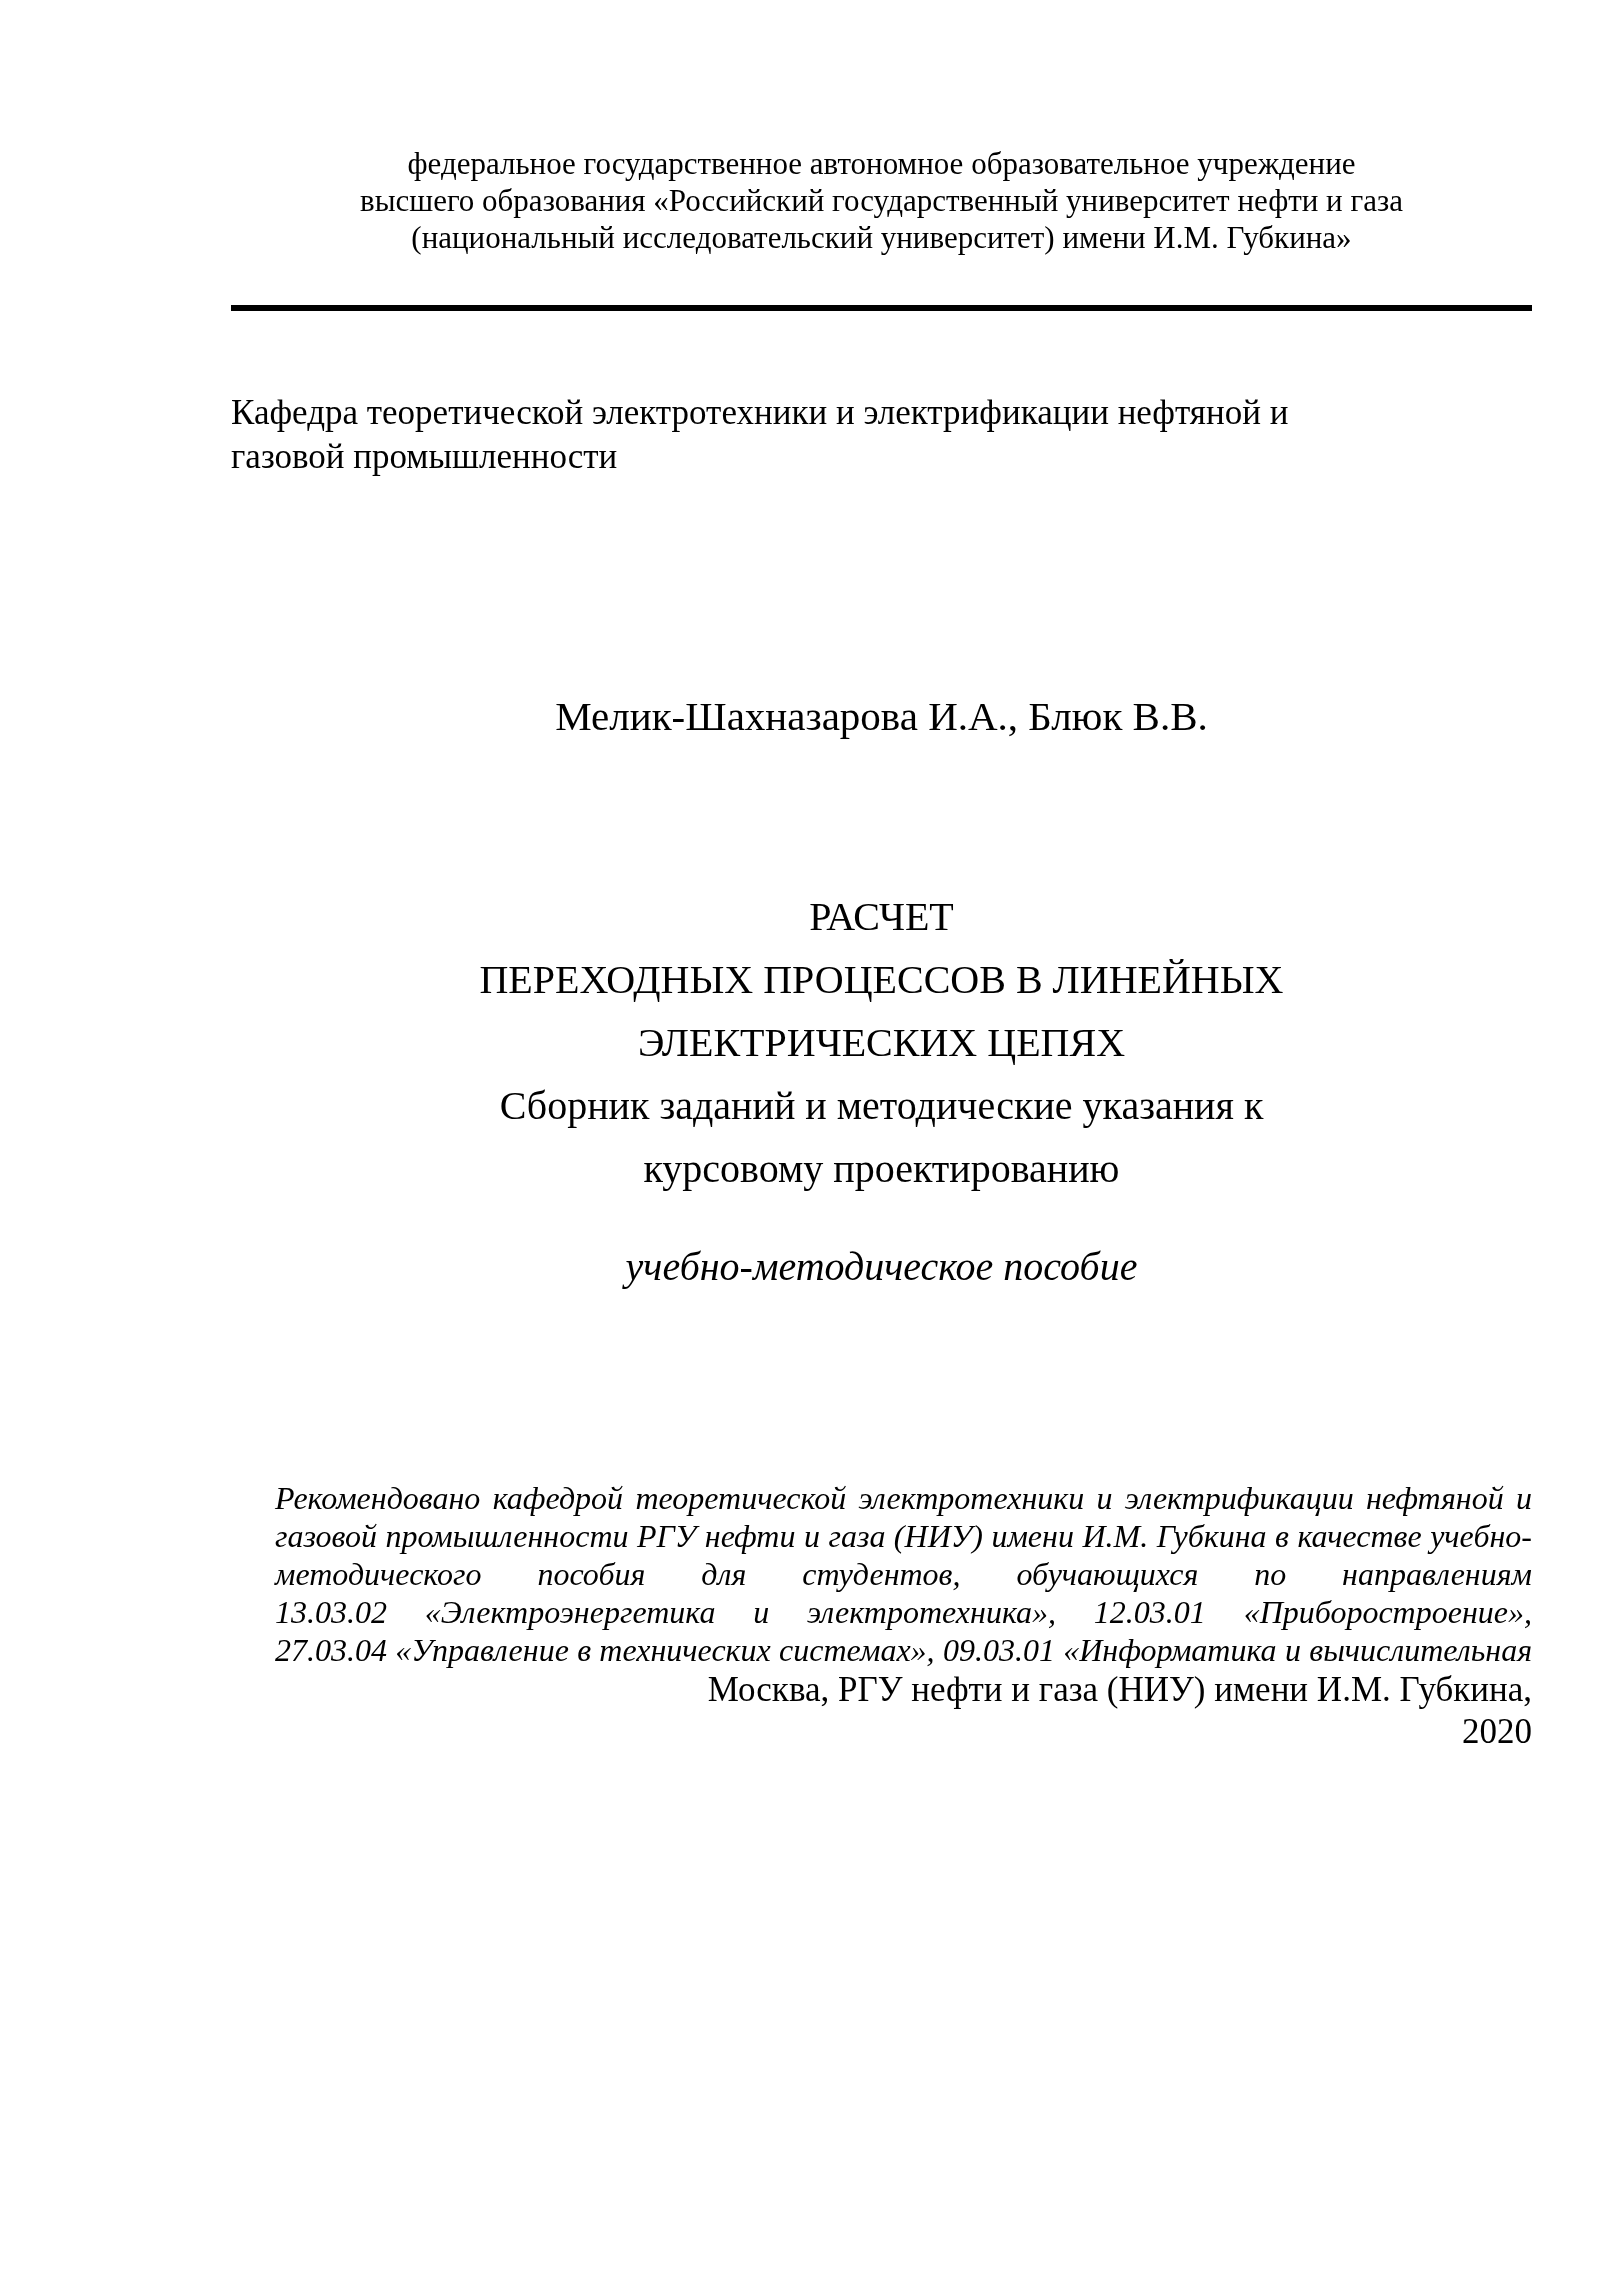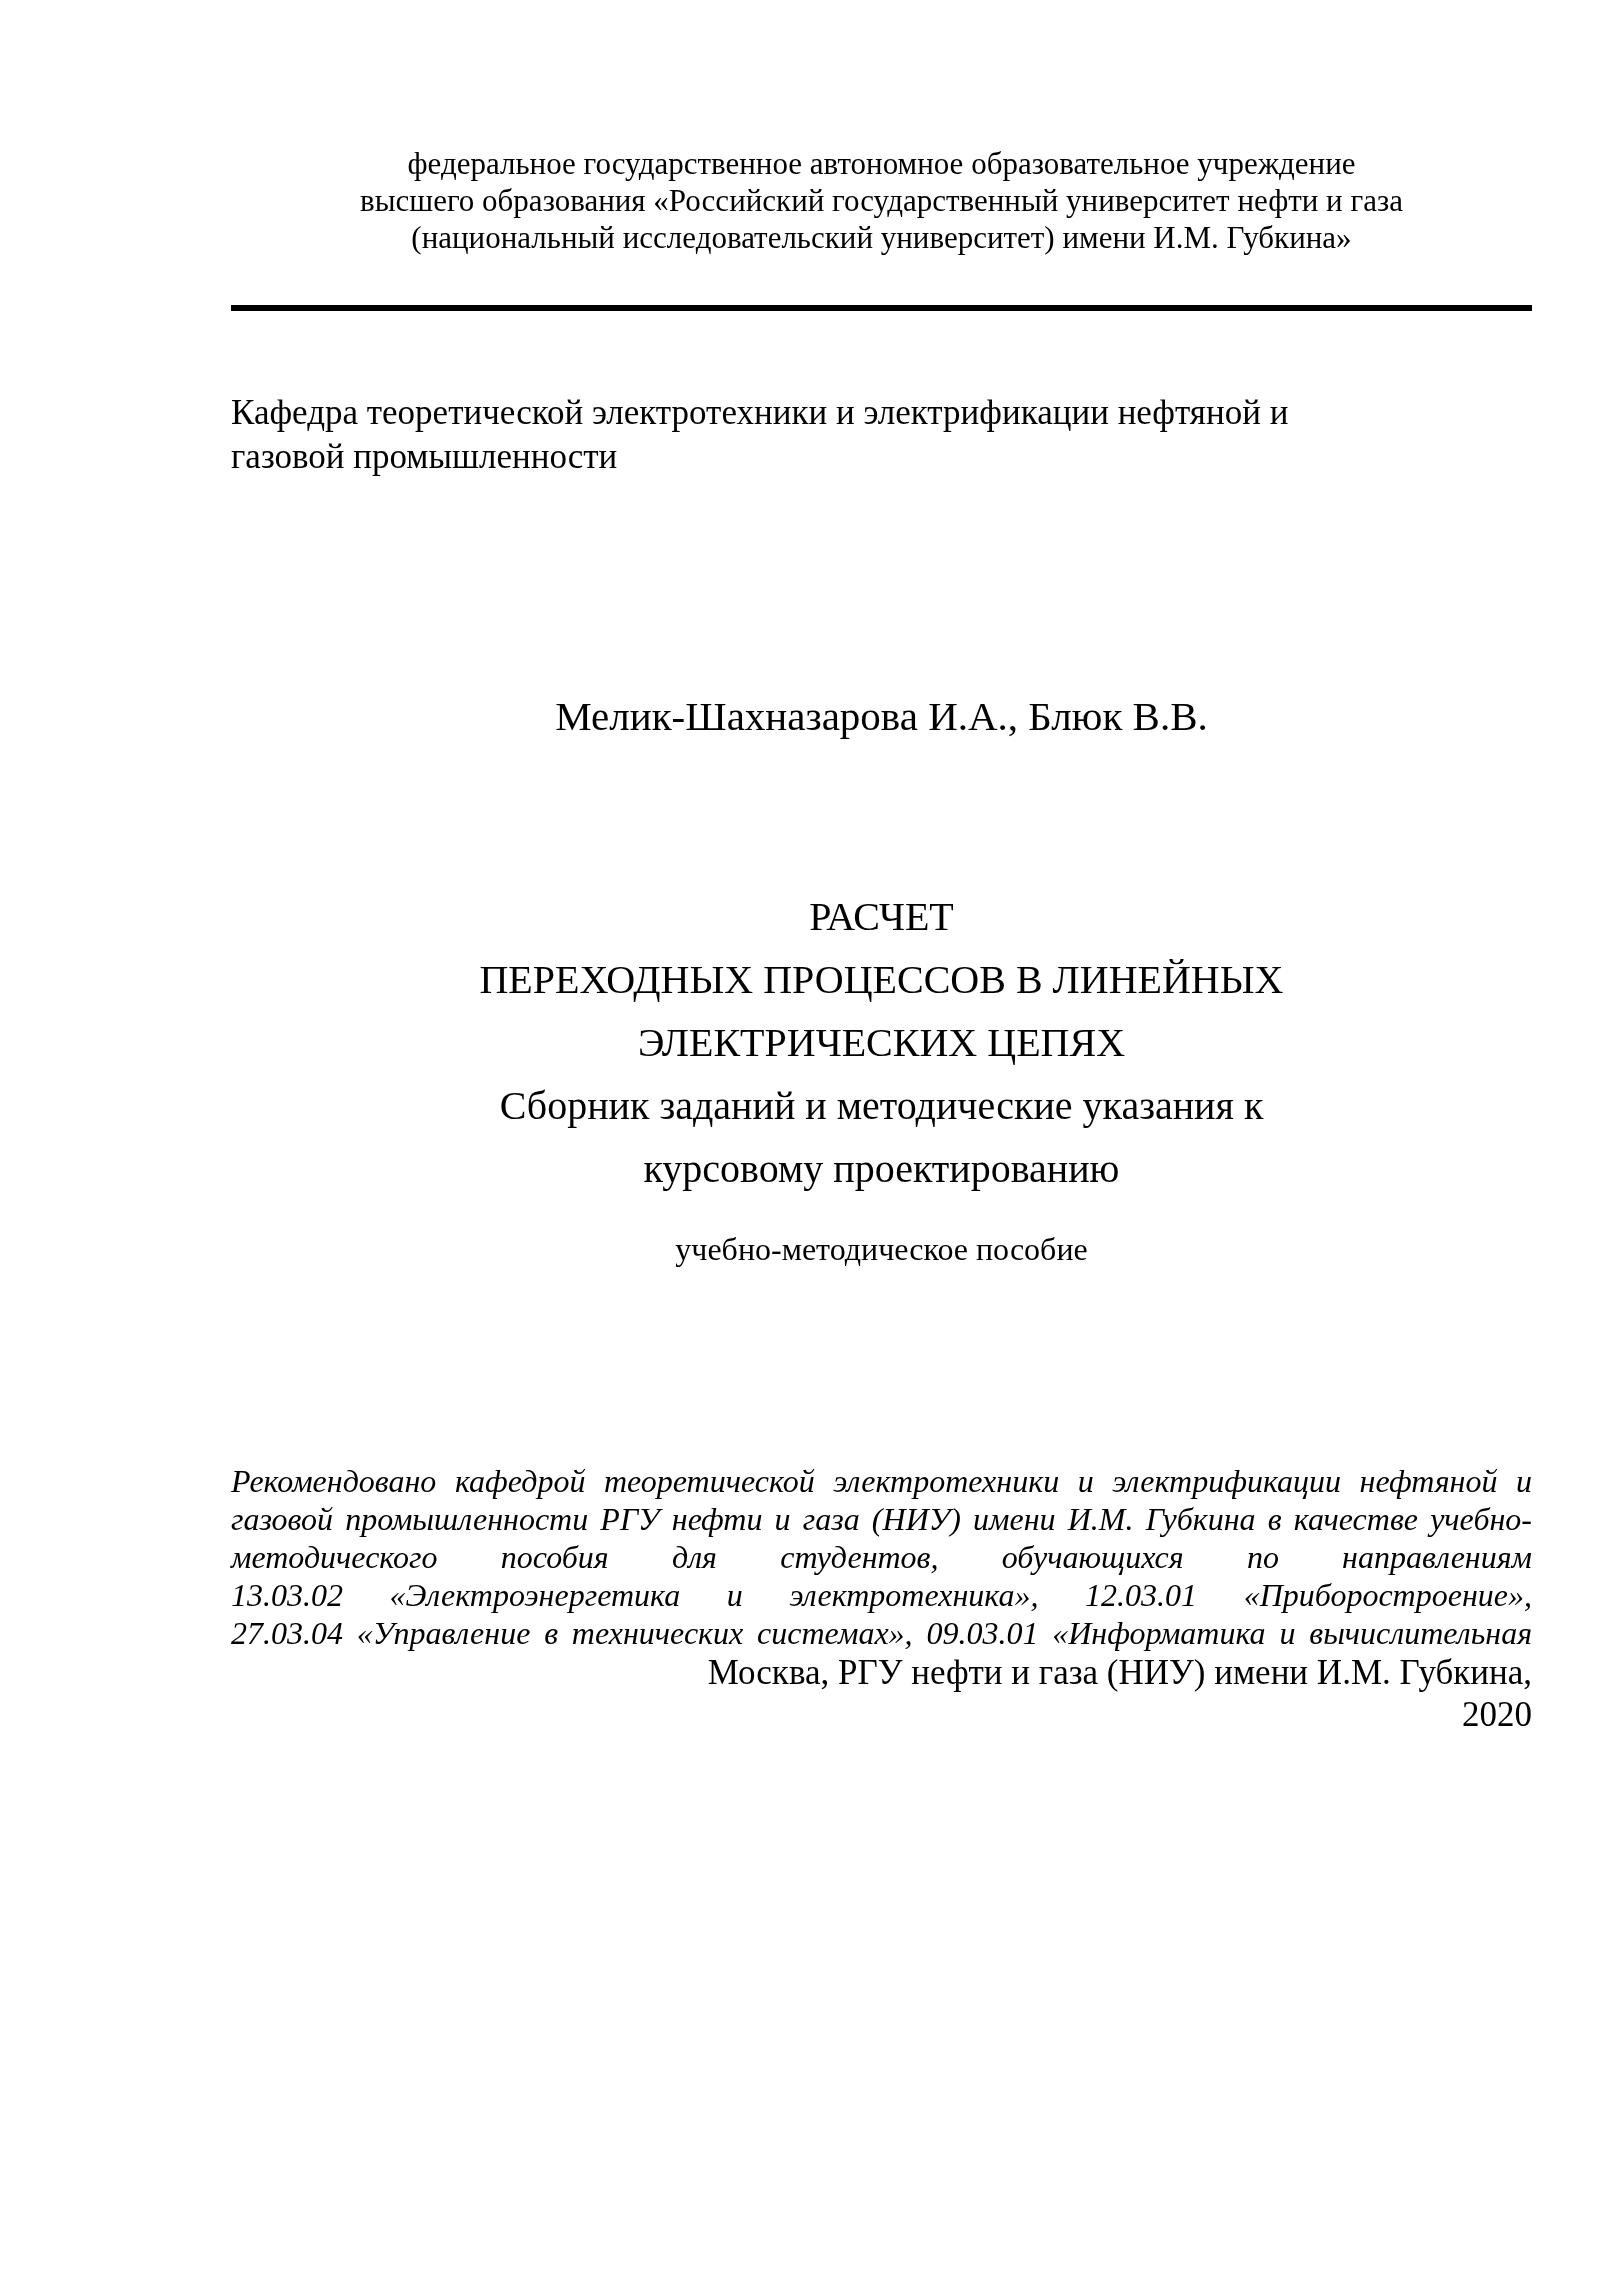--- a/index.html
+++ b/index.html
@@ -43,34 +43,36 @@
     text-align: center;
   }
   .title {
     margin: 143px 0 8px 0;
     font-size: 40px;
     line-height: 63px;
     font-weight: normal;
     text-align: center;
   }
   .edition {
-    margin-top: 28px;
-    font-size: 32px;
+    margin-top: 45px;
+    font-size: 40px;
     line-height: 43px;
+    font-style: italic;
     text-align: center;
   }
   .recommendation {
     margin-top: 191px;
     font-size: 32px;
     line-height: 38px;
     font-style: italic;
   }
   .rec-line {
     text-align: justify;
     text-align-last: justify;
+    margin-left: 44px;
   }
   .rec-line.last {
     text-align: left;
     text-align-last: left;
   }
   .imprint {
     font-size: 35px;
     line-height: 42px;
     text-align: right;
   }

